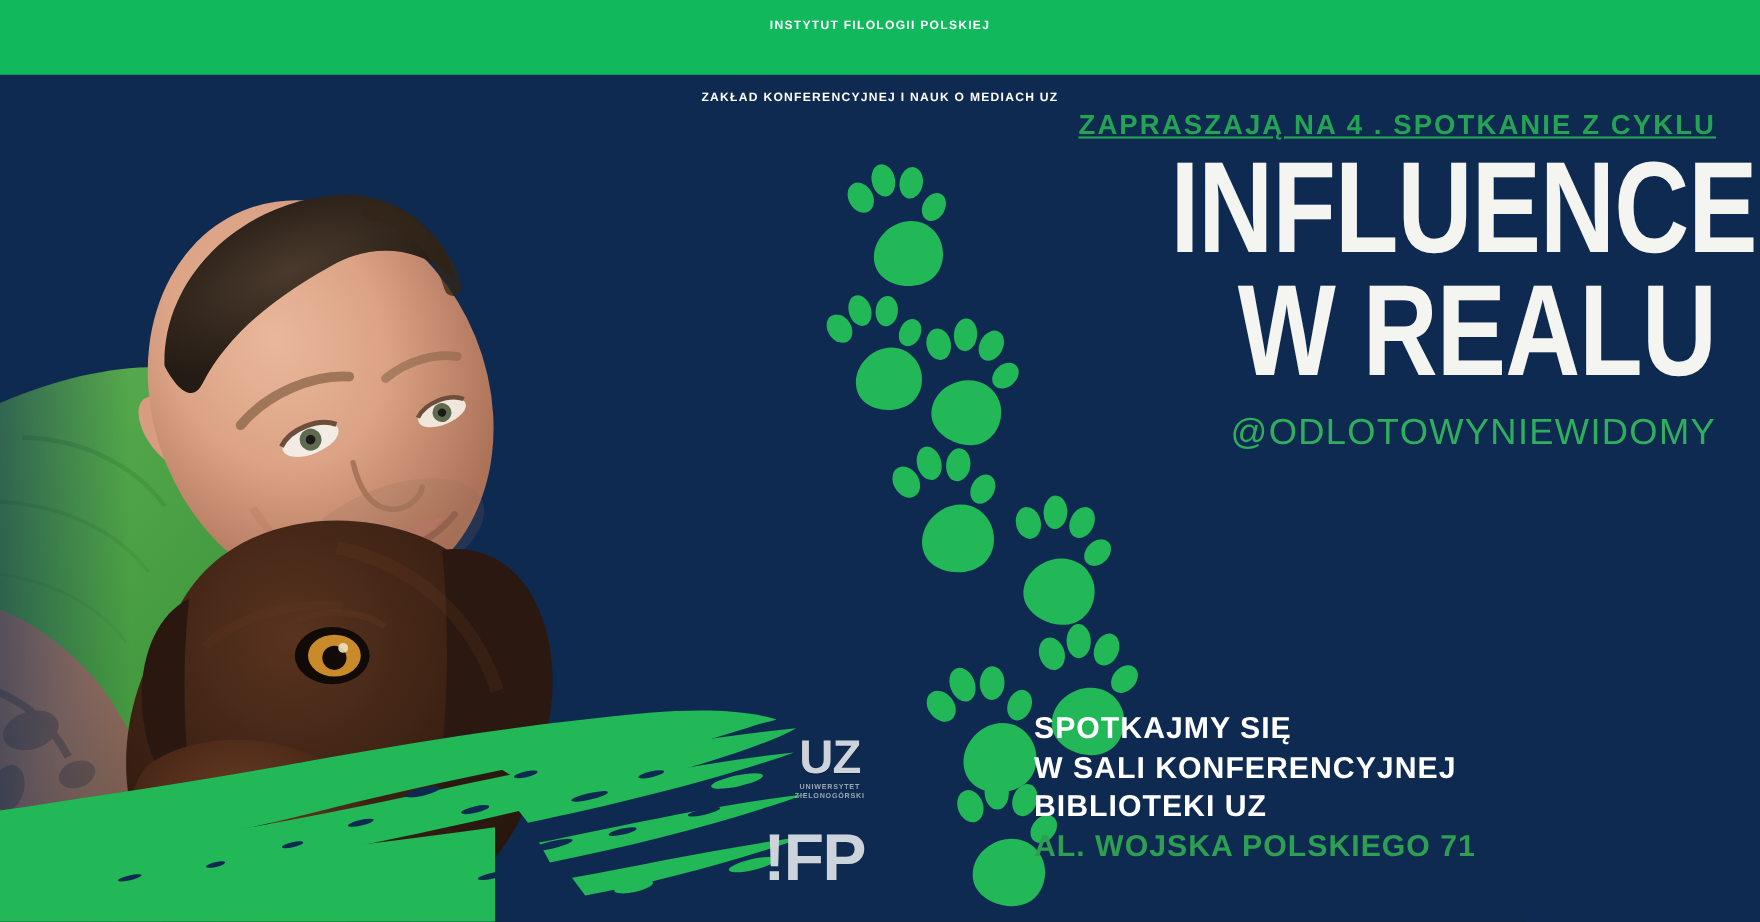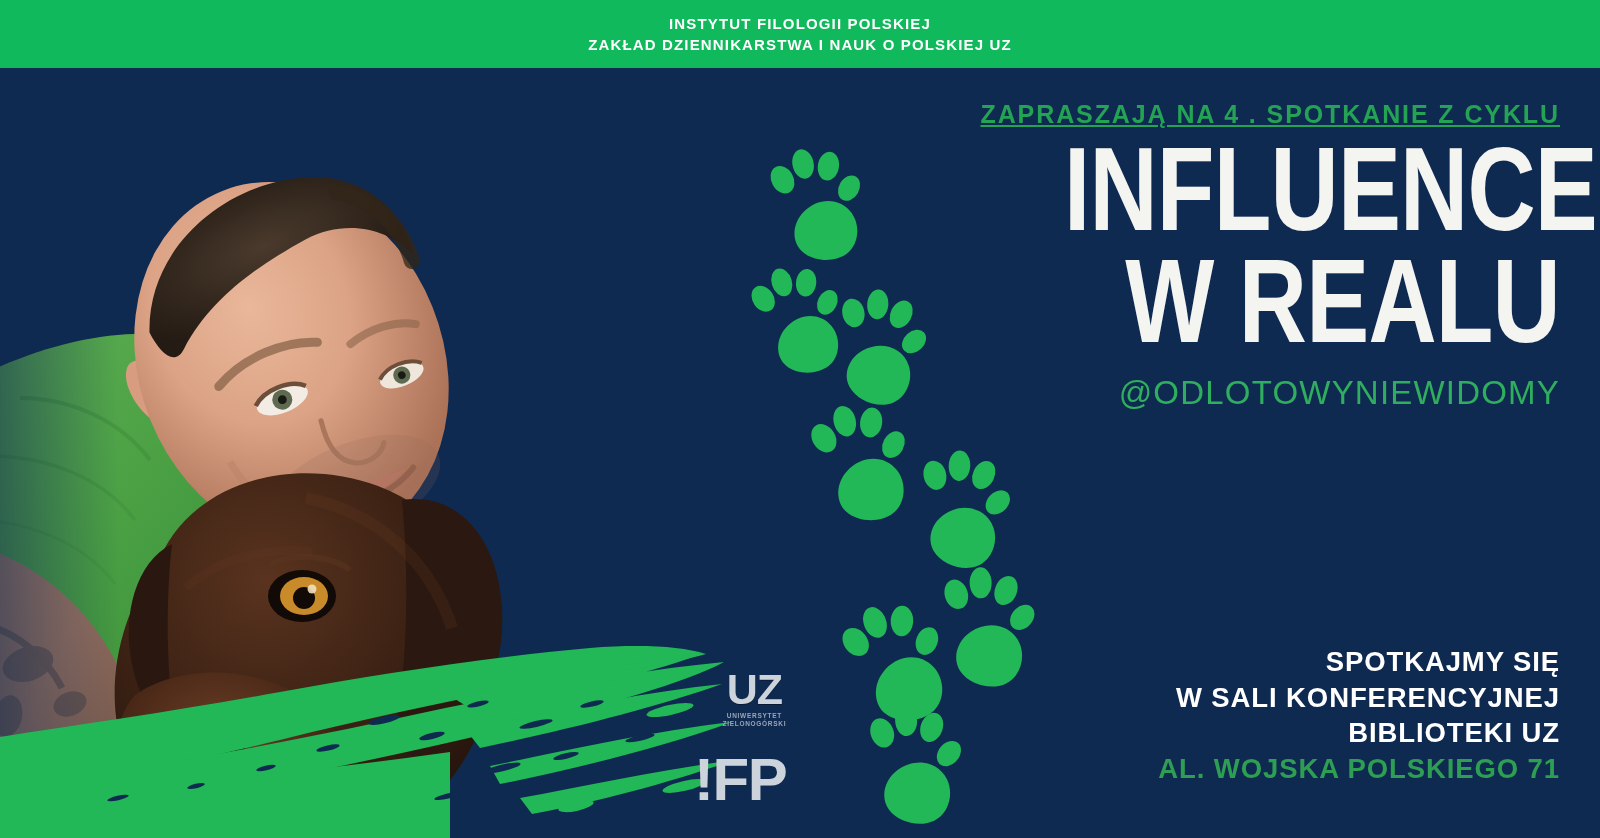--- a/index.html
+++ b/index.html
@@ -19,25 +19,26 @@
   
   #topbar{
     position:absolute; left:0; top:0; width:1600px; height:68px;
     background:#10b95b;
     display:flex; flex-direction:column;
     align-items:center; justify-content:center;
     z-index:40;
   }
   #topbar .org-line{
     color:#ffffff;
-    font-size:15px;
+    font-size:11px;
     font-weight:bold;
     letter-spacing:1.15px;
     line-height:21px;
     white-space:nowrap;
+    margin-top:45px;
   }
 
   
   #field{
     position:absolute; left:0; top:68px; width:1600px; height:770px;
     background:#0f2a51;
     overflow:hidden;
     z-index:5;
   }
 
@@ -105,21 +106,20 @@
     margin-top:18px;
     white-space:nowrap;
     text-align:right;
   }
 
   
   #details{
     position:absolute;
     right:40px; bottom:52px;
     width:620px;
-    text-align:right;
     z-index:30;
     font-size:27.5px;
     font-weight:bold;
     letter-spacing:0.9px;
     line-height:1.29;
     color:#ffffff;
   }
   #details .ln{white-space:nowrap;}
   #details .grn{color:#2e9e52;}
 
@@ -385,21 +385,21 @@
         <use href="#pawShape" class="paw" transform="translate(230,412) rotate(10)  scale(0.98)"></use>
         <use href="#pawShape" class="paw" transform="translate(252,530) rotate(6)   scale(1.00)"></use>
         <use href="#pawShape" class="paw" transform="translate(152,572) rotate(-14) scale(1.02)"></use>
         <use href="#pawShape" class="paw" transform="translate(178,668) rotate(4)   scale(1.00)"></use>
       </g>
     </svg>
   </div>
 
   <div id="topbar">
     <div class="org-line">INSTYTUT FILOLOGII POLSKIEJ</div>
-    <div class="org-line">ZAKŁAD DZIENNIKARSTWA I NAUK O POLSKIEJ UZ</div>
+    <div class="org-line">ZAKŁAD KONFERENCYJNEJ I NAUK O MEDIACH UZ</div>
   </div>
 
   <div id="right-col">
     <div id="kicker">ZAPRASZAJĄ NA 4 . SPOTKANIE Z CYKLU</div>
     <div class="bigtitle" id="title-1">INFLUENCER</div>
     <div class="bigtitle" id="title-2">W REALU</div>
     <div id="handle">@ODLOTOWYNIEWIDOMY</div>
   </div>
 
   <div id="details">

